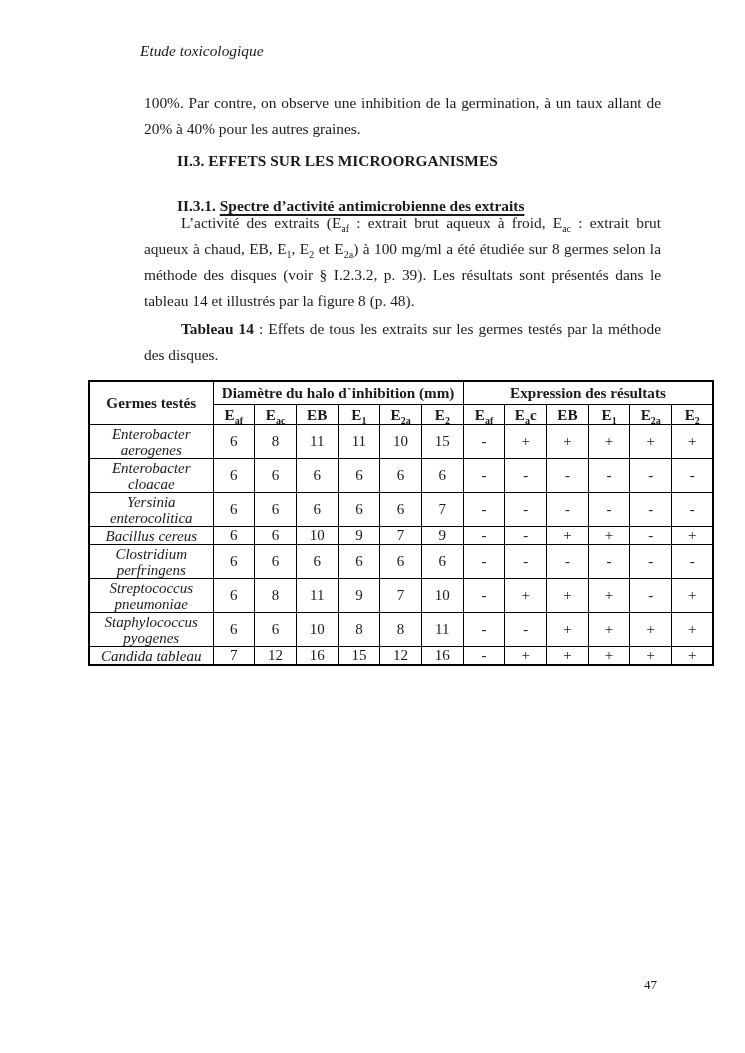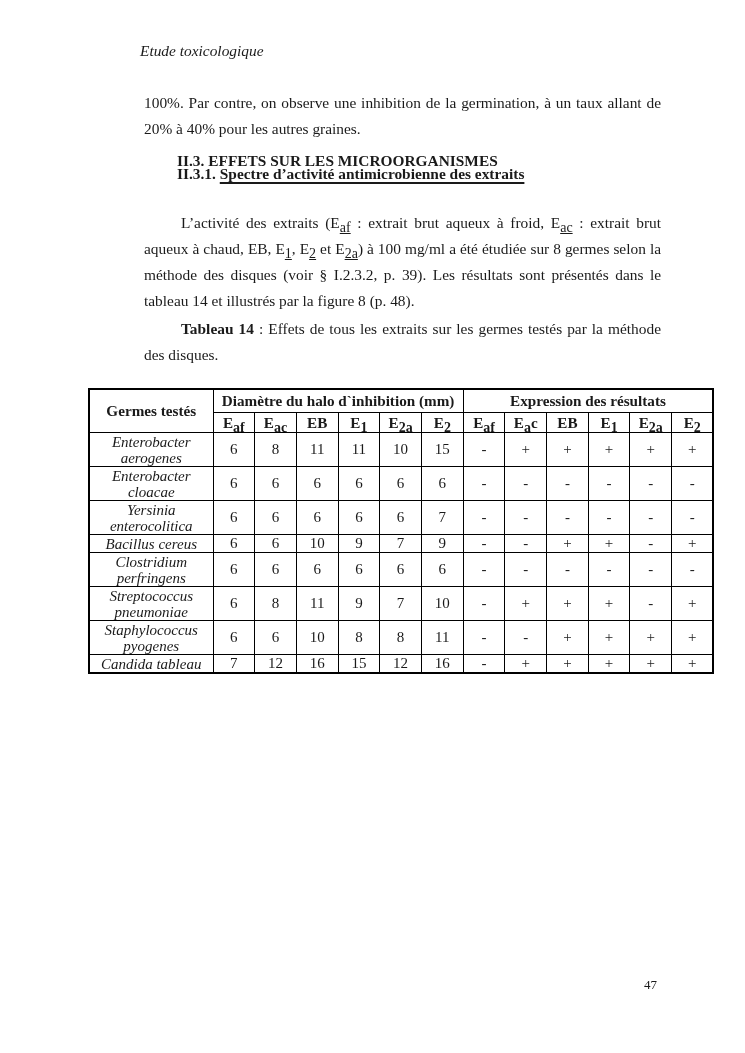--- a/index.html
+++ b/index.html
@@ -36,31 +36,31 @@
   .bold { font-weight: bold; }
   .h-section, .h-subsection {
     position: absolute;
     left: 177px;
     margin: 0;
     font-size: 15.4px;
     font-weight: bold;
     line-height: 20px;
   }
   .h-section { top: 151px; }
-  .h-subsection { top: 164px; }
+  .h-subsection { top: 196px; }
   .h-subsection .u {
     text-decoration: underline;
     text-decoration-thickness: 1.5px;
     text-underline-offset: 3px;
   }
-  sub { font-size: 14px; line-height: 0; text-decoration: underline; }
+  sub { font-size: 10px; line-height: 0; }
   .results-table {
     position: absolute;
     left: 88px;
-    top: 388px;
+    top: 380px;
     width: 624px;
     border-collapse: collapse;
     table-layout: fixed;
   }
   .results-table th, .results-table td {
     border: 1px solid #000000;
     padding: 0 2px;
     text-align: center;
     vertical-align: middle;
     font-size: 15px;

